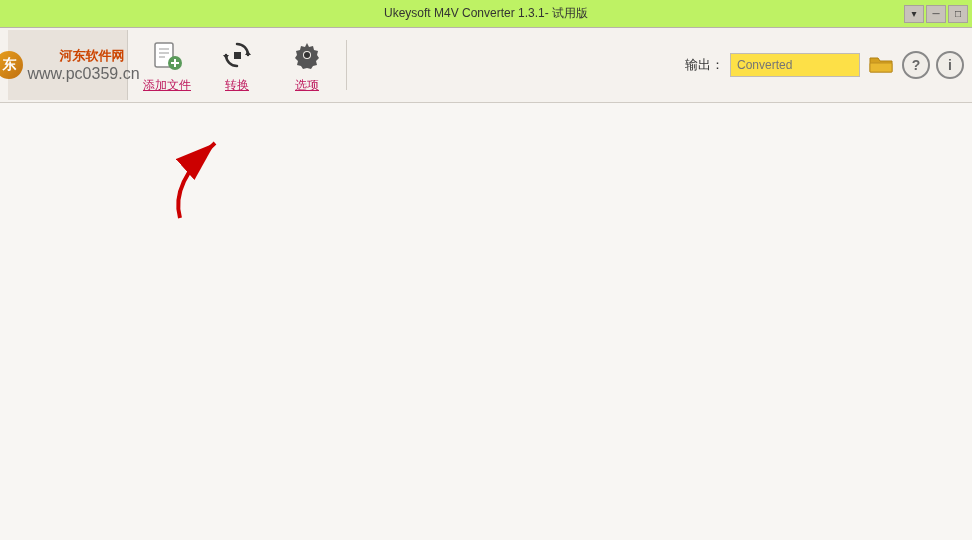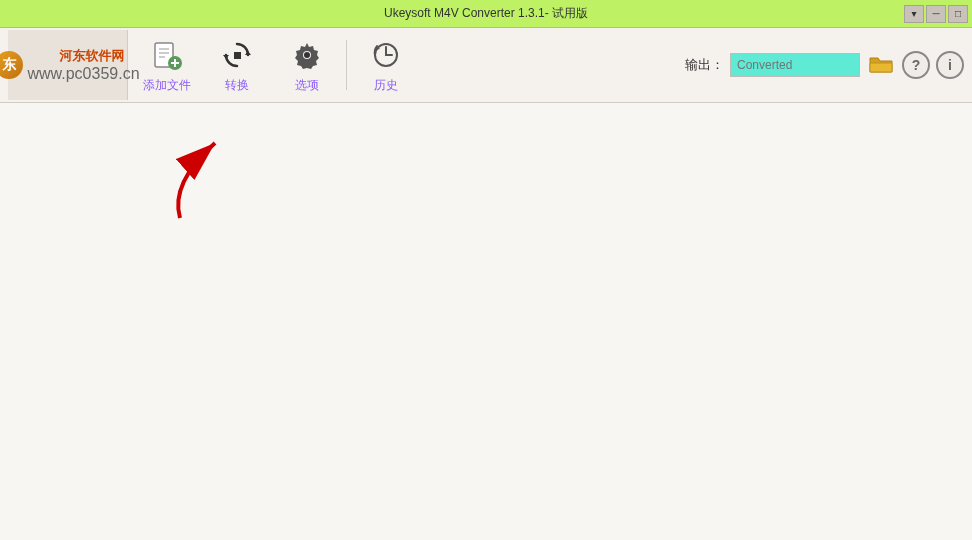--- a/index.html
+++ b/index.html
@@ -74,21 +74,22 @@
     .tool-icon {
       width: 36px;
       height: 36px;
       display: flex;
       align-items: center;
       justify-content: center;
     }
 
     .tool-label {
       font-size: 12px;
-      color: #8b5cf6;
+      color: #be185d;
+      text-decoration: underline;
     }
 
     
     .logo-area {
       width: 120px;
       height: 70px;
       display: flex;
       align-items: center;
       justify-content: center;
       background: #e8e2db;
@@ -112,21 +113,21 @@
       gap: 6px;
     }
     .output-label {
       font-size: 13px;
       color: #333;
     }
     .output-input {
       width: 130px;
       height: 24px;
       border: 1px solid #c0bbb5;
-      background: #5eead4;
+      background: #fde047;
       padding: 2px 6px;
       font-size: 12px;
       color: #666;
       font-family: "Microsoft YaHei", sans-serif;
     }
     .folder-btn {
       width: 30px;
       height: 24px;
       display: flex;
       align-items: center;
@@ -266,32 +267,20 @@
         <circle cx="16" cy="16" r="4" fill="#f0ede8"></circle>
         <circle cx="16" cy="16" r="3" fill="#333"></circle>
       </svg>
     </div>
     <span class="tool-label">选项</span>
   </div>
 
 
   <div class="separator"></div>
 
-  <div class="tool-item">
-    <div class="tool-icon">
-      <svg width="32" height="32" viewBox="0 0 32 32">
-        <circle cx="16" cy="16" r="11" fill="none" stroke="#555" stroke-width="2"></circle>
-        <path d="M16 8 L16 16 L22 16" fill="none" stroke="#555" stroke-width="2" stroke-linecap="round"></path>
-
-        <path d="M7 7 A11 11 0 0 0 5 16" fill="none" stroke="#555" stroke-width="2" stroke-linecap="round"></path>
-        <polygon points="4,11 7,7 10,10" fill="#555"></polygon>
-      </svg>
-    </div>
-    <span class="tool-label">历史</span>
-  </div>
 
   <div class="output-section">
     <span class="output-label">输出：</span>
     <input class="output-input" type="text" placeholder="Converted" style="">
     <div class="folder-btn">
       <svg width="26" height="22" viewBox="0 0 26 22">
         <path d="M2 4 L2 18 L24 18 L24 7 L12 7 L10 4 Z" fill="#d4a020" stroke="#b08010" stroke-width="1"></path>
         <rect x="2" y="9" width="22" height="9" rx="1" fill="#e8b830" stroke="#c09020" stroke-width="1"></rect>
       </svg>
     </div>

